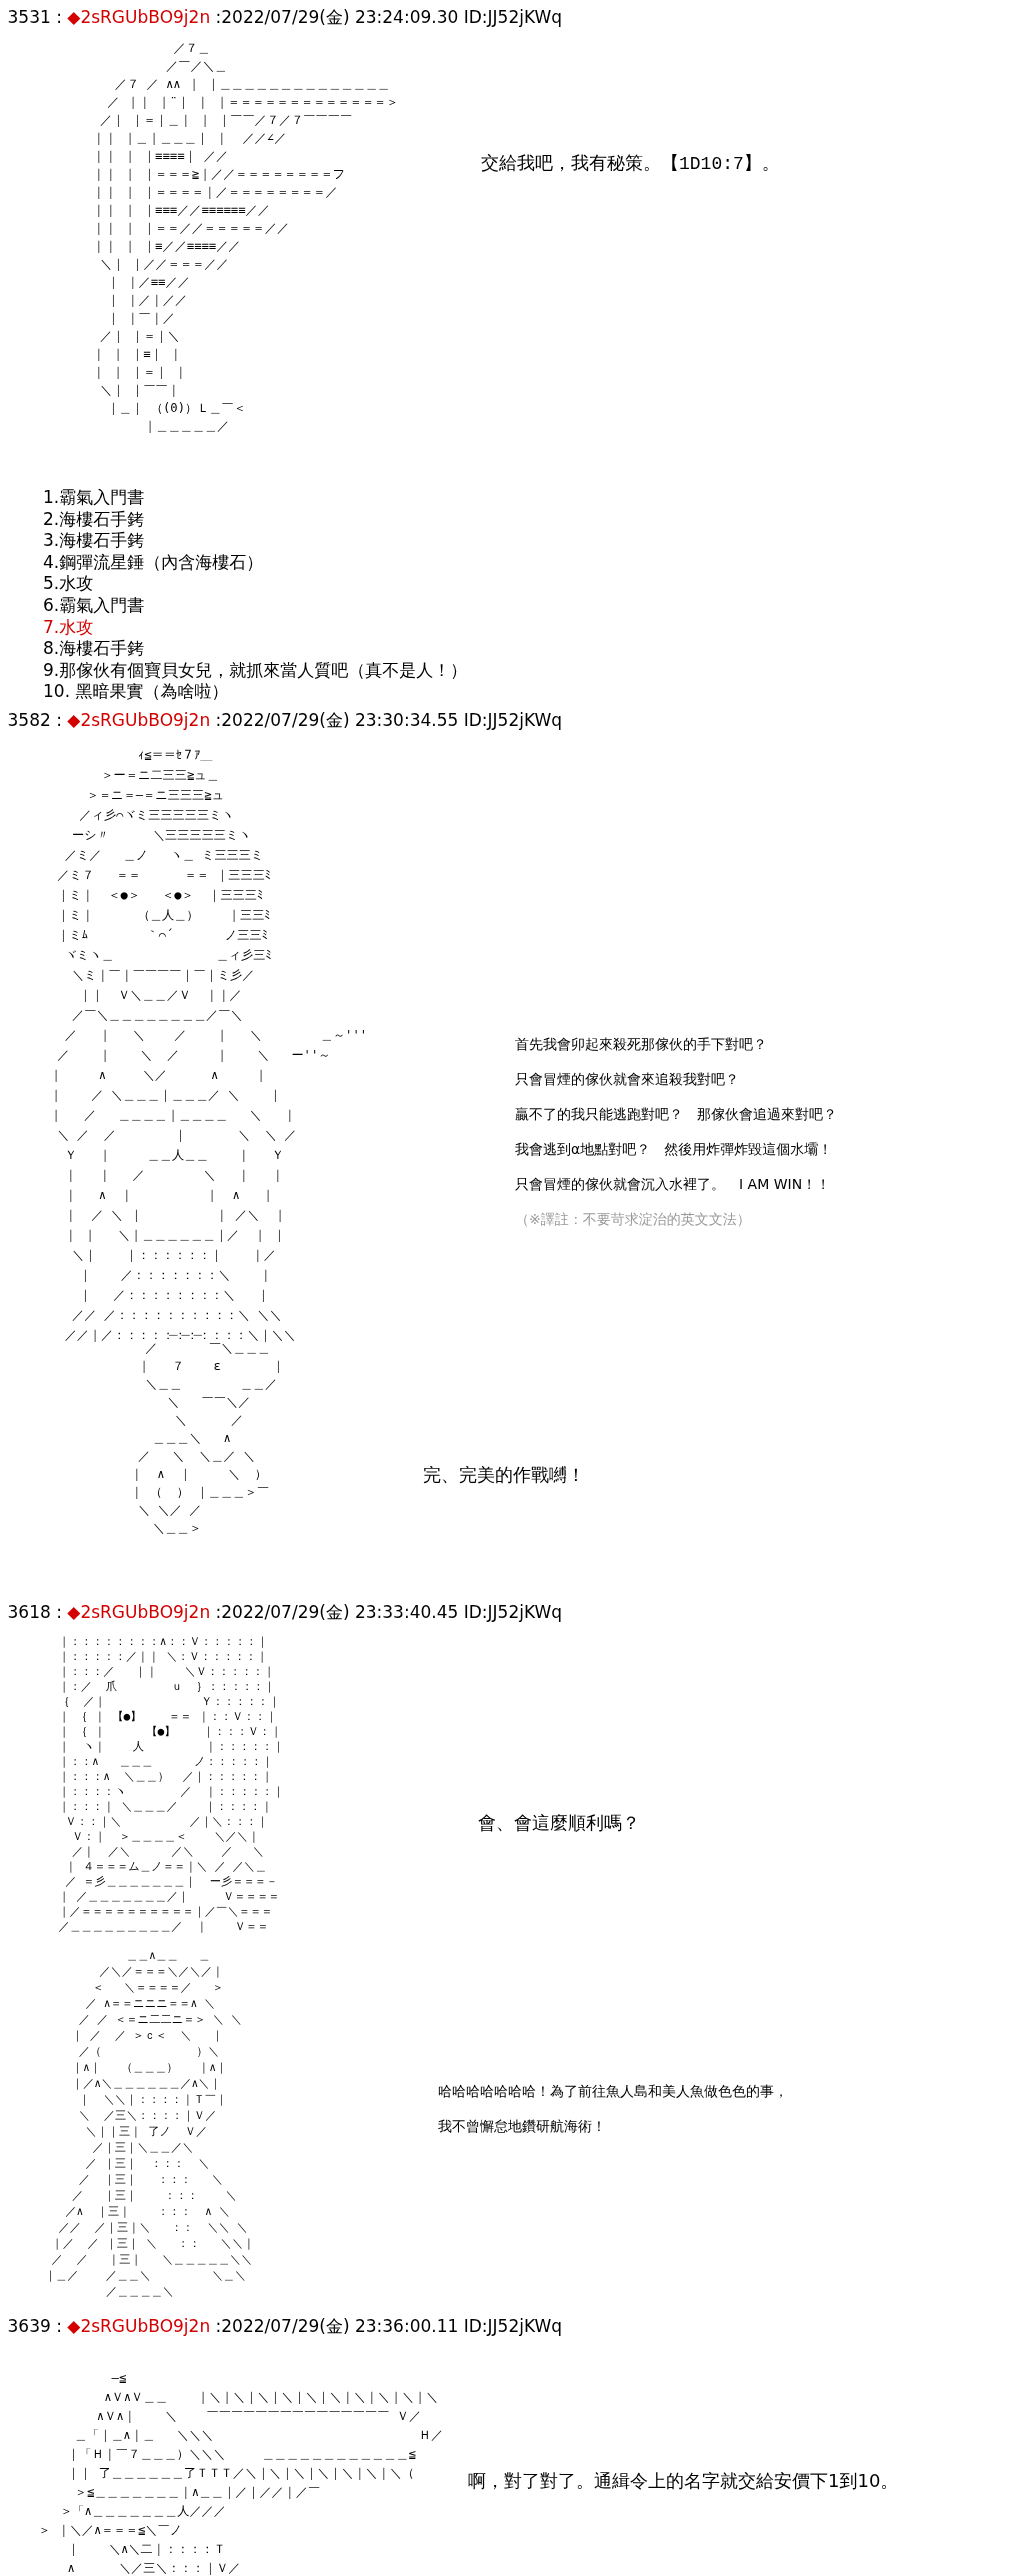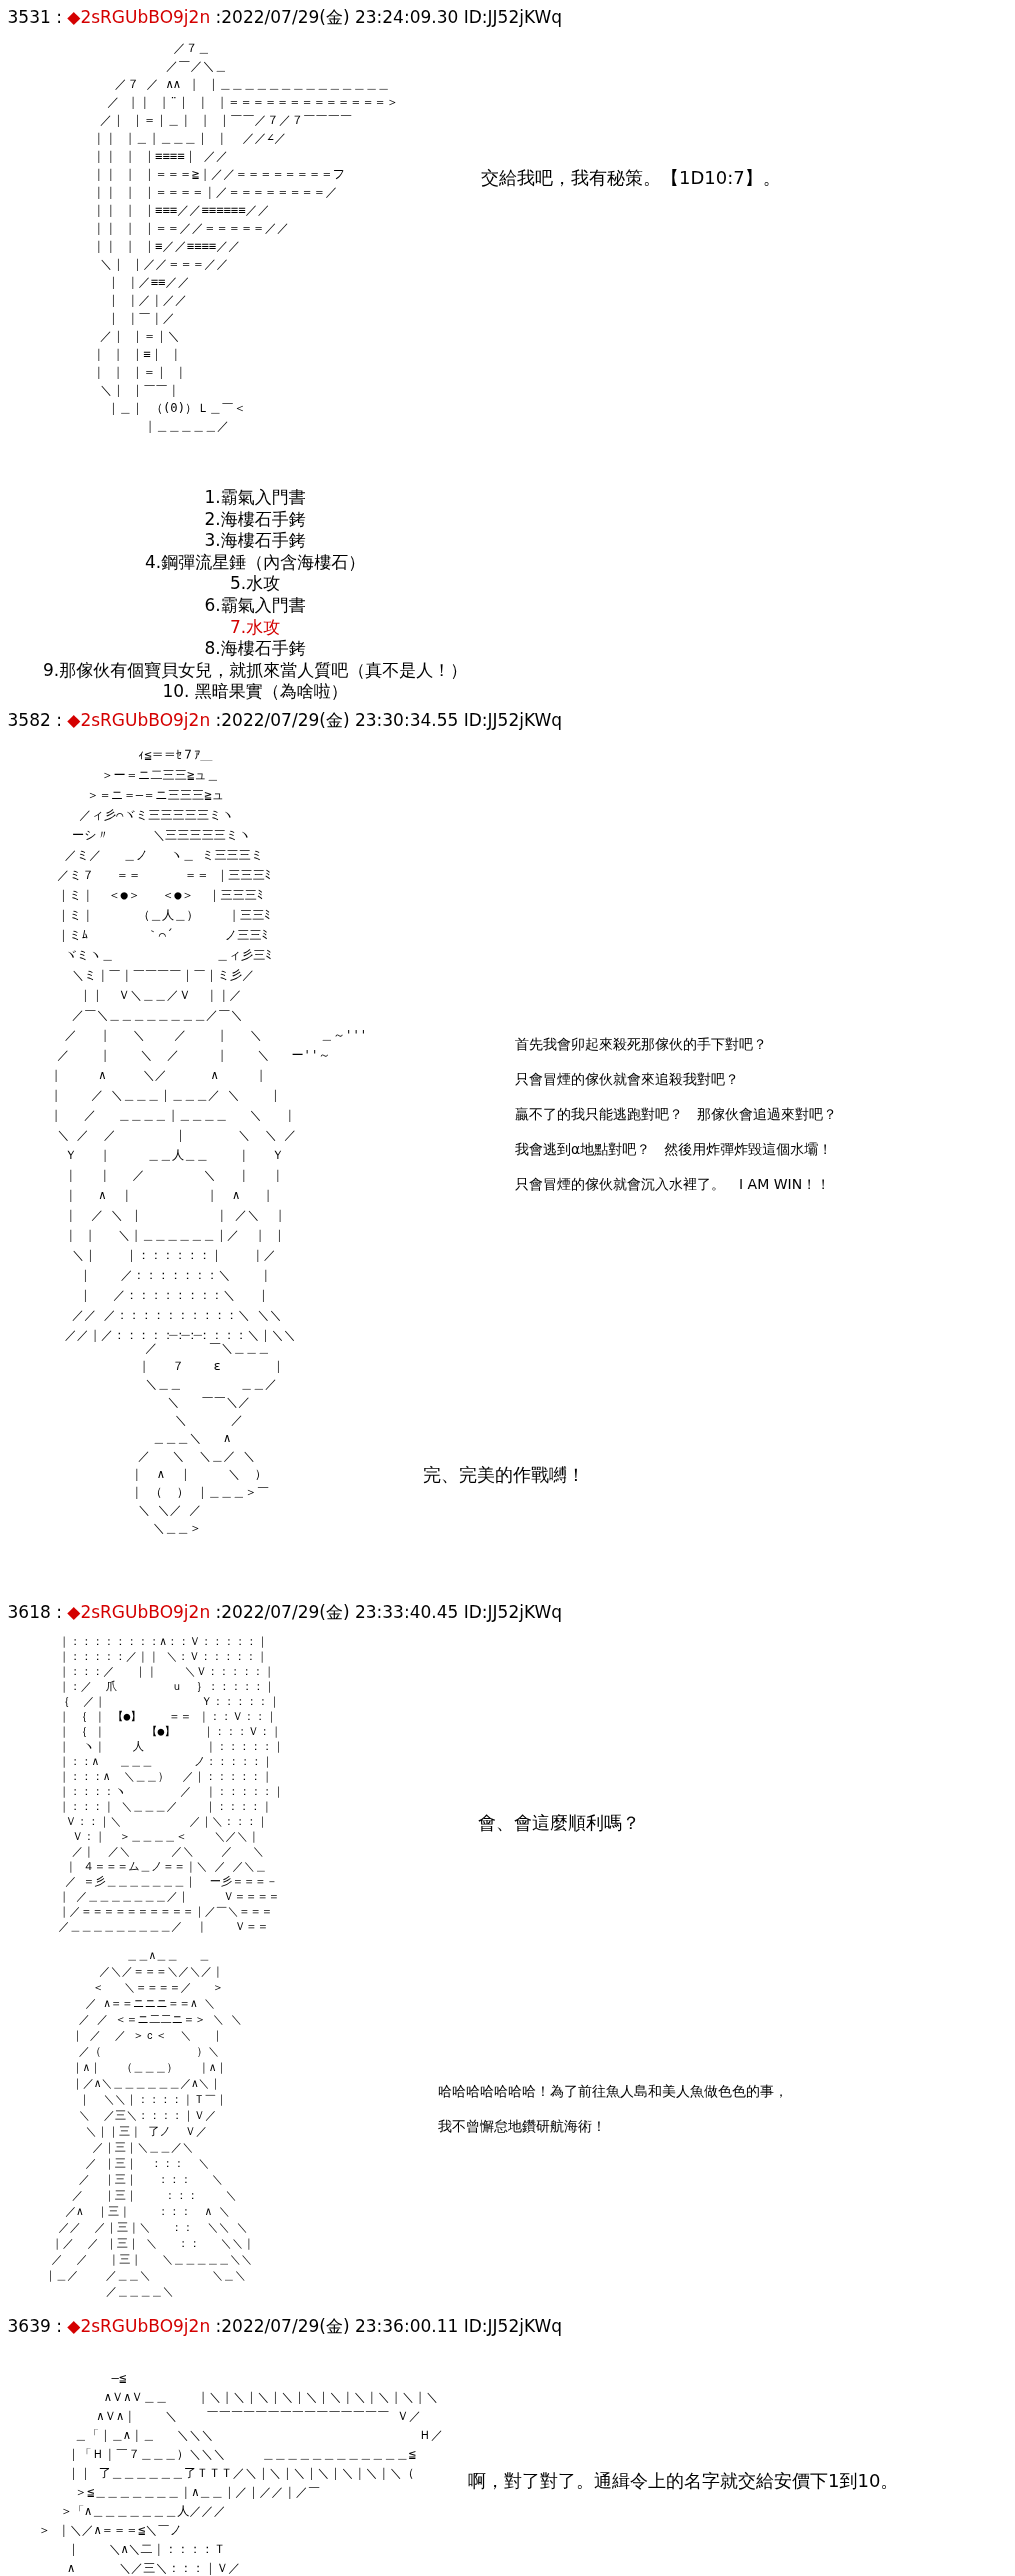--- a/index.html
+++ b/index.html
@@ -17,21 +17,21 @@
   .aa2{font-size:12.2px;line-height:20px;}
   .aa3{font-size:12.2px;line-height:18px;}
   .aa4{font-size:11.3px;line-height:15px;}
   .aa5{font-size:11.3px;line-height:16px;}
   .aa6{font-size:12.2px;line-height:19px;}
   .dlg{font-size:18px;white-space:pre;}
   .dlgblock .line{font-size:14px;line-height:35px;white-space:pre;height:35px;}
   .gray{color:var(--gray);}
   .red{color:var(--red);}
   .list{font-size:17px;}
-  .list .li{line-height:21.6px;height:21.6px;white-space:pre;text-align:center;}
+  .list .li{line-height:21.6px;height:21.6px;white-space:pre;}
 </style>
 </head>
 <body>
 
 <div class="abs hdr" style="left:7.5px;top:5.6px;"><span>3531 : </span><span class="trip">◆2sRGUbBO9j2n</span><span> :2022/07/29(金) 23:24:09.30 ID:JJ52jKWq</span></div>
 
 <pre class="abs aa aa1" style="left:56px;top:39px;">                ／７＿
                ／￣／＼＿
         ／７ ／ ∧∧ ｜ ｜＿＿＿＿＿＿＿＿＿＿＿＿＿＿
        ／ ｜｜ ｜¨｜ ｜ ｜＝＝＝＝＝＝＝＝＝＝＝＝＝＞
@@ -47,21 +47,21 @@
        ｜ ｜／≡≡／／
        ｜ ｜／｜／／
        ｜ ｜￣｜／
       ／｜ ｜＝｜＼
      ｜ ｜ ｜≡｜ ｜
      ｜ ｜ ｜＝｜ ｜
       ＼｜ ｜￣￣｜
        ｜＿｜ （(0)）Ｌ＿￣＜
             ｜＿＿＿＿＿／</pre>
 
-<div class="abs dlg" style="left:481px;top:166px;">交給我吧，我有秘策。【1D10:7】。</div>
+<div class="abs dlg" style="left:481px;top:151px;font-family:Liberation Mono, monospace;">交給我吧，我有秘策。【1D10:7】。</div>
 
 <div class="abs list" style="left:43px;top:487px;">
   <div class="li">1.霸氣入門書</div>
   <div class="li">2.海樓石手銬</div>
   <div class="li">3.海樓石手銬</div>
   <div class="li">4.鋼彈流星錘（內含海樓石）</div>
   <div class="li">5.水攻</div>
   <div class="li">6.霸氣入門書</div>
   <div class="li red">7.水攻</div>
   <div class="li">8.海樓石手銬</div>
@@ -101,20 +101,21 @@
        ｜   ／：：：：：：：：＼   ｜
       ／／ ／：：：：：：：：：：＼ ＼＼
      ／／｜／：：：：：：：：：：：＼｜＼＼</pre>
 
 <div class="abs dlgblock" style="left:515px;top:1027px;">
   <div class="line">首先我會卯起來殺死那傢伙的手下對吧？</div>
   <div class="line">只會冒煙的傢伙就會來追殺我對吧？</div>
   <div class="line">贏不了的我只能逃跑對吧？　那傢伙會追過來對吧？</div>
   <div class="line">我會逃到α地點對吧？　然後用炸彈炸毀這個水壩！</div>
   <div class="line">只會冒煙的傢伙就會沉入水裡了。　I AM WIN！！</div>
+  <div class="line gray">（※譯註：不要苛求淀治的英文文法）</div>
 </div>
 
 <pre class="abs aa aa3" style="left:94px;top:1321px;">          ＿＿＿
        ／       ￣＼＿＿＿
       ｜   ７    ε       ｜
        ＼＿＿        ＿＿／
           ＼   ￣￣＼／
            ＼      ／
         ＿＿＿＼   ∧
       ／   ＼  ＼＿／ ＼

